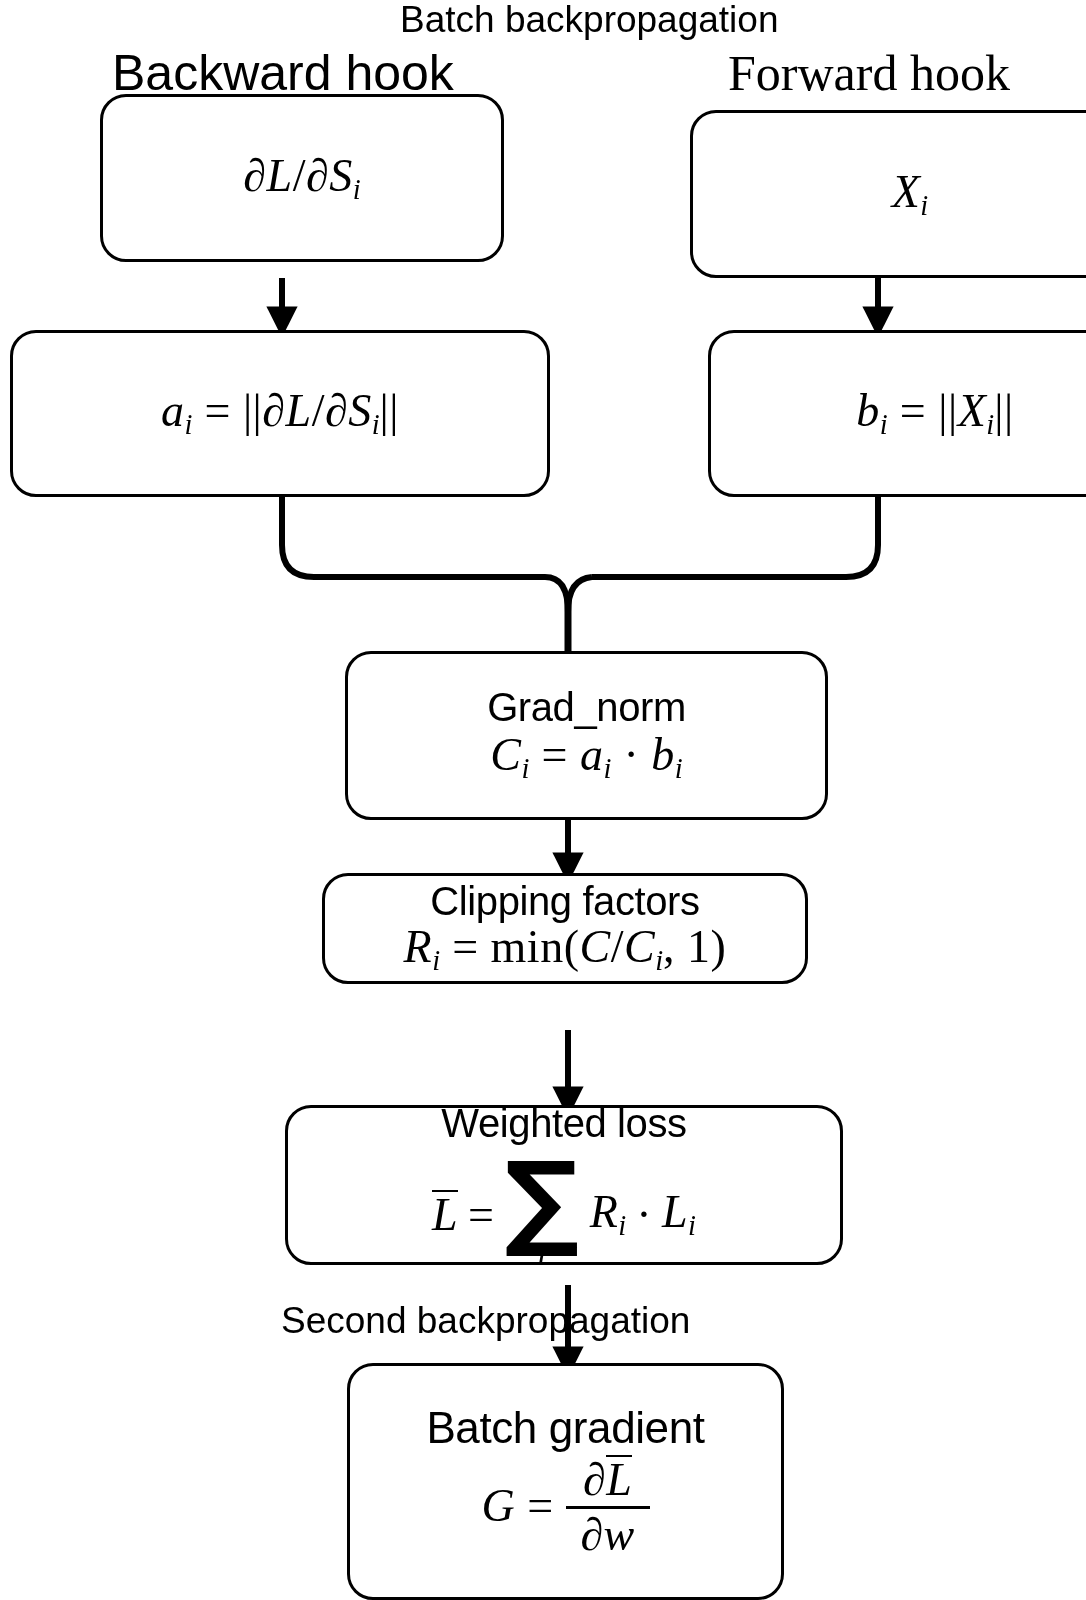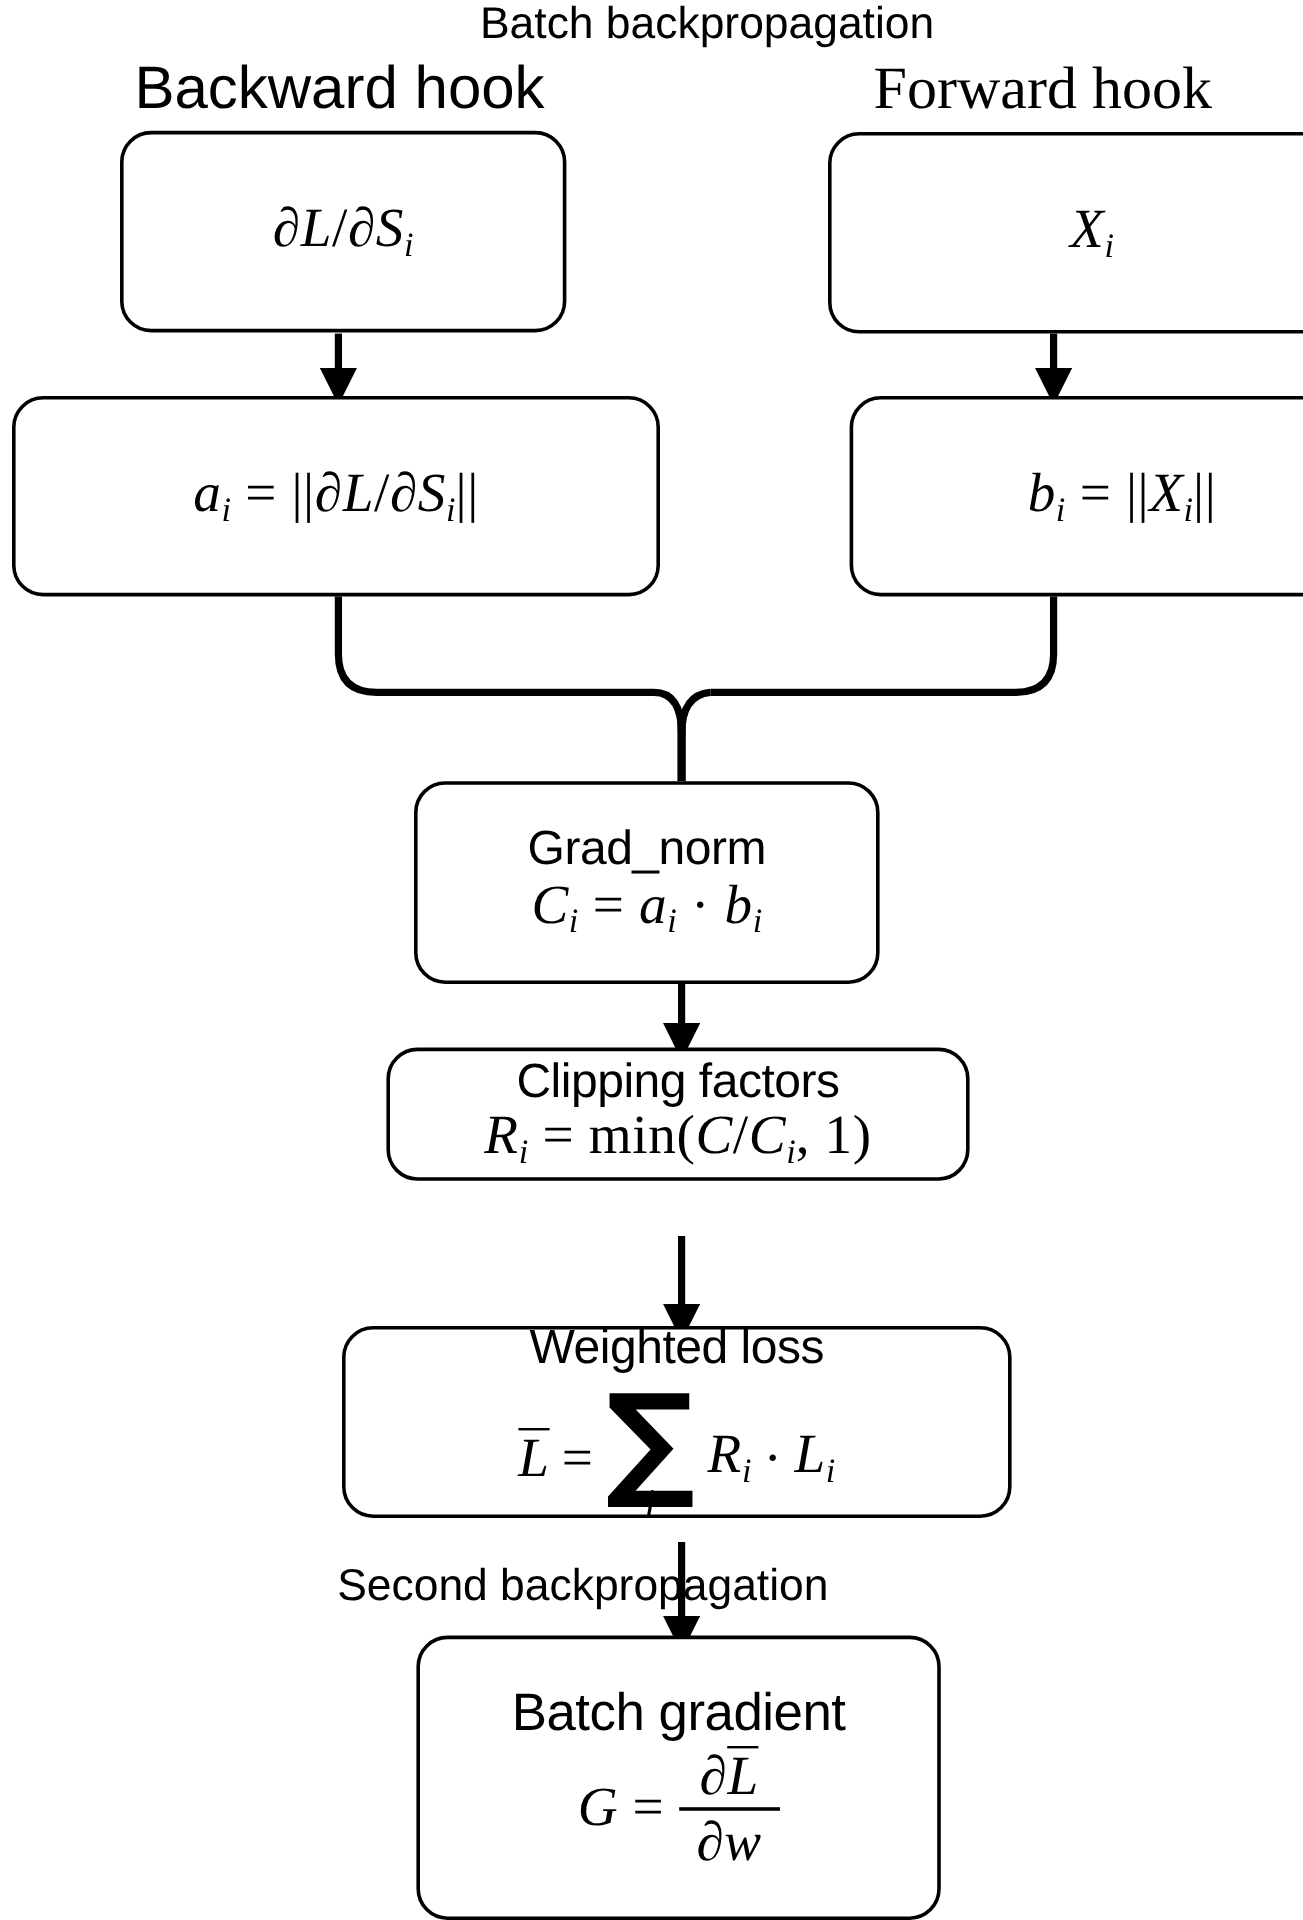--- a/index.html
+++ b/index.html
@@ -148,21 +148,21 @@
   </svg>
 
   <div class="caption" style="left:400px; top:-1px; font-size:37px;">Batch backpropagation</div>
 
   <div class="caption" style="left:112px; top:44px; font-size:50px;">Backward hook</div>
 
   <div class="caption" style="left:728px; top:44px; font-size:50px;font-family:Liberation Serif, serif;">Forward hook</div>
 
   <div class="caption" style="left:281px; top:1300px; font-size:37px; background:transparent;">Second backpropagation</div>
 
-  <div class="node" style="left:100px; top:109px; width:372px; height:168px;">
+  <div class="node" style="left:100px; top:94px; width:404px; height:168px;">
     <div class="formula">
       <span>∂L</span><span class="op">/</span><span>∂S</span><sub class="idx">i</sub>
     </div>
   </div>
 
   <div class="node" style="left:690px; top:110px; width:440px; height:168px;">
     <div class="formula">
       <span>X</span><sub class="idx">i</sub>
     </div>
   </div>
@@ -176,21 +176,21 @@
   </div>
 
   <div class="node" style="left:708px; top:330px; width:454px; height:167px;">
     <div class="formula">
       <span>b</span><sub class="idx">i</sub>
       <span class="op">=</span>
       <span class="bars">||</span><span>X</span><sub class="idx">i</sub><span class="bars">||</span>
     </div>
   </div>
 
-  <div class="node" style="left:345px; top:651px; width:388px; height:169px; gap:2px;">
+  <div class="node" style="left:345px; top:651px; width:483px; height:169px; gap:2px;">
     <div class="node-title">Grad_norm</div>
     <div class="formula">
       <span>C</span><sub class="idx">i</sub>
       <span class="op">=</span>
       <span>a</span><sub class="idx">i</sub>
       <span class="op">·</span>
       <span>b</span><sub class="idx">i</sub>
     </div>
   </div>
 

